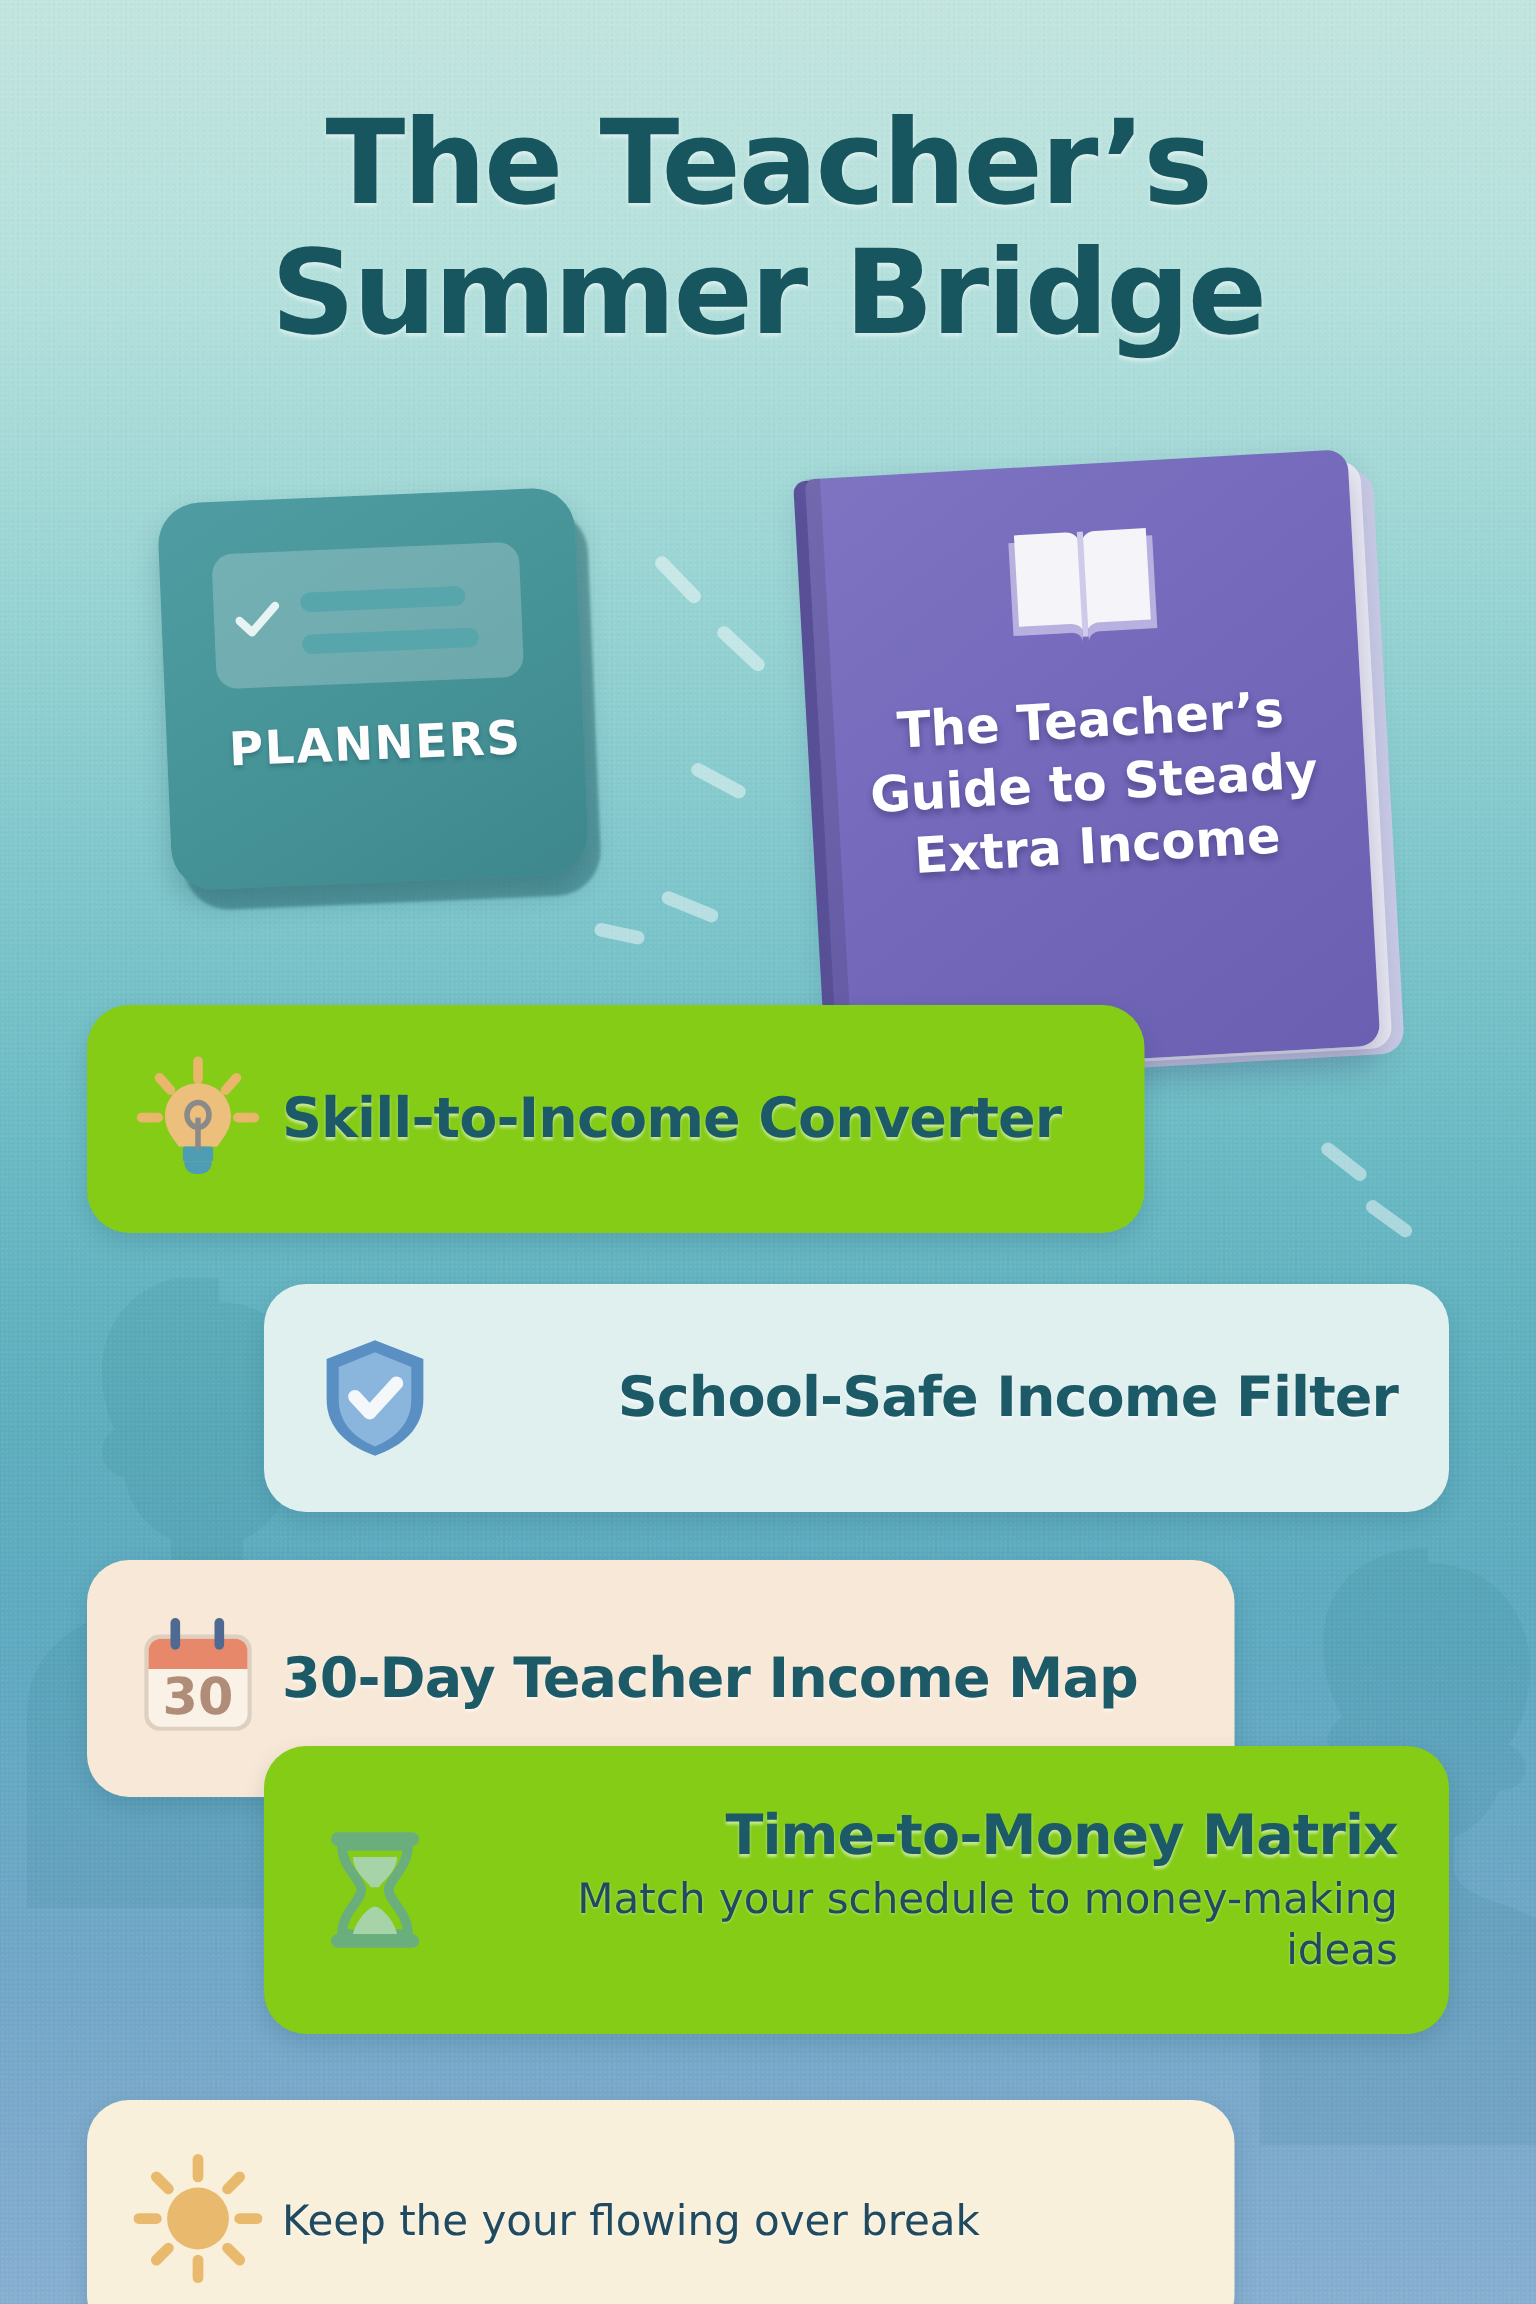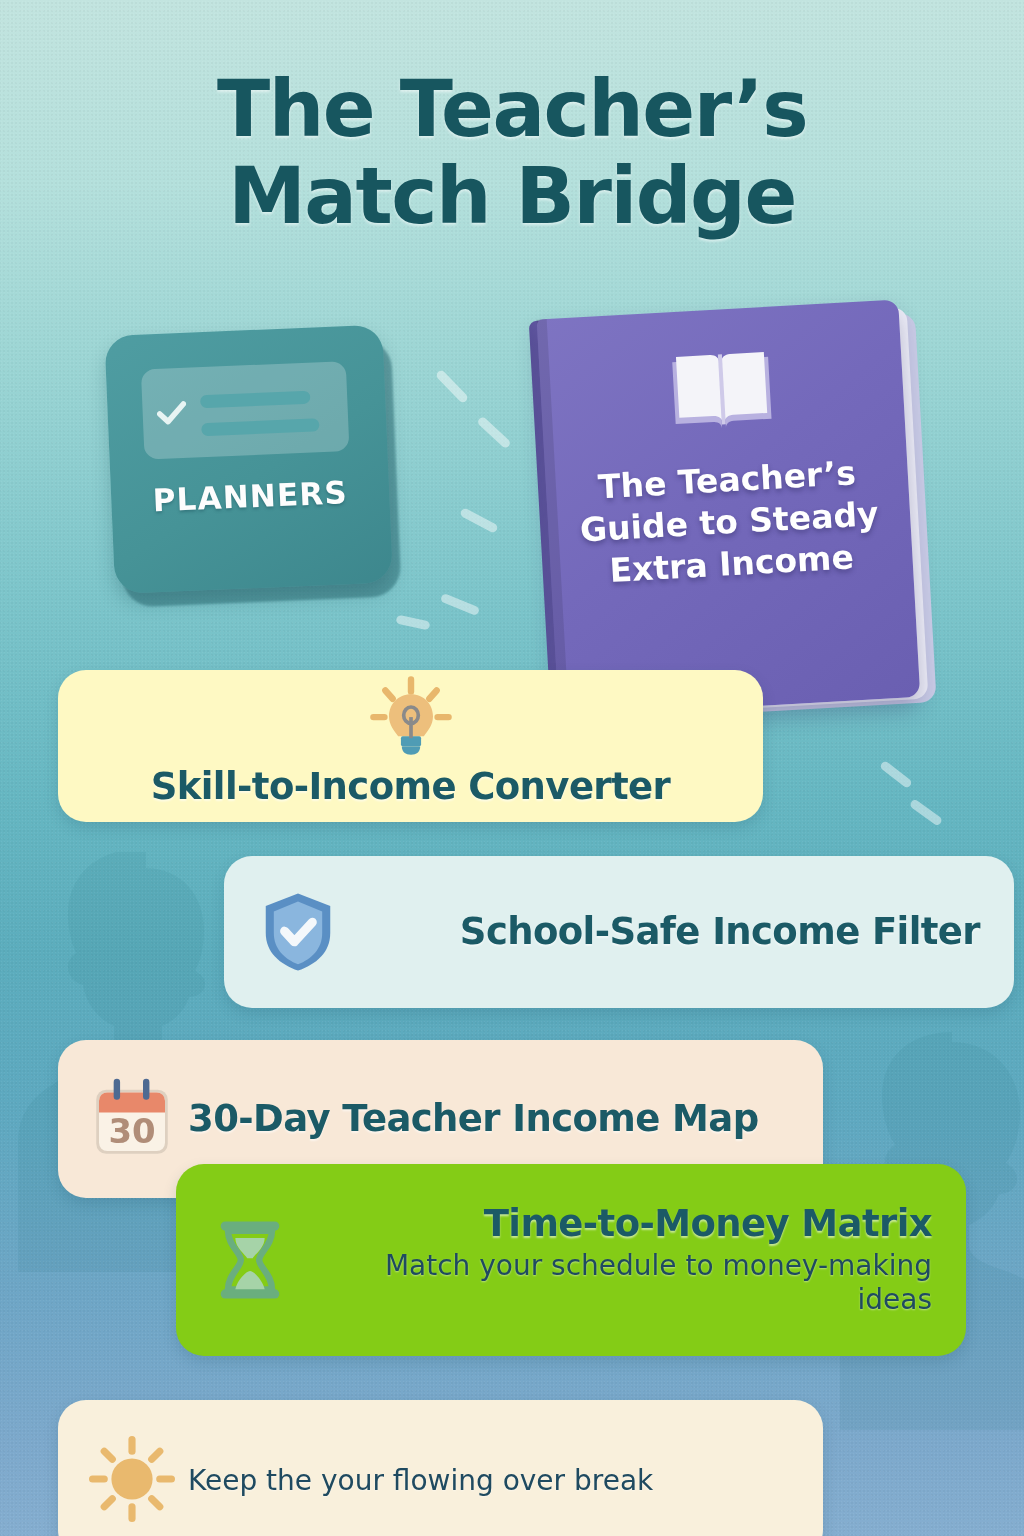--- a/index.html
+++ b/index.html
@@ -194,22 +194,22 @@
     color:#1f4a60;
     font-size:28px;
     line-height:1.22;
     margin-top:4px;
     text-shadow:0 1px 2px rgba(255,255,255,.45);
   }
   .align-left  .card-text { text-align:left; }
   .align-right .card-text { text-align:right; }
 
   
-  #card-1 { left:58px;  top:670px;  width:705px; height:152px; background:#fef9c3;flex-direction:column; }
-  #card-2 { left:176px; top:856px;  width:790px; height:152px; background:#e0f0ef;margin-left:48px; }
+  #card-1 { left:58px;  top:670px;  width:705px; height:152px; background:#84cc16; }
+  #card-2 { left:176px; top:856px;  width:790px; height:152px; background:#e0f0ef; }
   #card-3 { left:58px;  top:1040px; width:765px; height:158px; background:#f8e8d7;justify-content:space-between; }
   #card-4 { left:176px; top:1164px; width:790px; height:192px; background:#84cc16; }
   #card-5 { left:58px;  top:1400px; width:765px; height:158px; background:#f9f0dc; }
 
   svg { display:block; }
 </style>
 </head>
 <body>
 
 <div class="bg"></div>
@@ -229,21 +229,21 @@
 <div class="dash" style="left:432px; top:382px; width:40px; transform:rotate(46deg);"></div>
 <div class="dash" style="left:474px; top:428px; width:40px; transform:rotate(43deg);"></div>
 <div class="dash" style="left:459px; top:516px; width:40px; transform:rotate(28deg);"></div>
 <div class="dash" style="left:440px; top:600px; width:40px; transform:rotate(22deg);"></div>
 <div class="dash" style="left:396px; top:618px; width:34px; transform:rotate(12deg);"></div>
 <div class="dash" style="left:878px; top:770px; width:36px; transform:rotate(38deg);"></div>
 <div class="dash" style="left:908px; top:808px; width:36px; transform:rotate(36deg);"></div>
 
 <div class="title">
   <span>The Teacher’s</span>
-  <span>Match Bridge</span>
+  <span>Summer Bridge</span>
 </div>
 
 <div class="planner-wrap">
   <div class="planner-shadow"></div>
   <div class="planner">
     <div class="planner-panel">
       <span class="pp-check">
         <svg viewBox="0 0 30 30">
             <path d="M3 15l8 8L27 6" stroke="#e7f4f3" stroke-width="5.5" fill="none" stroke-linecap="round" stroke-linejoin="round"></path>
           </svg>

